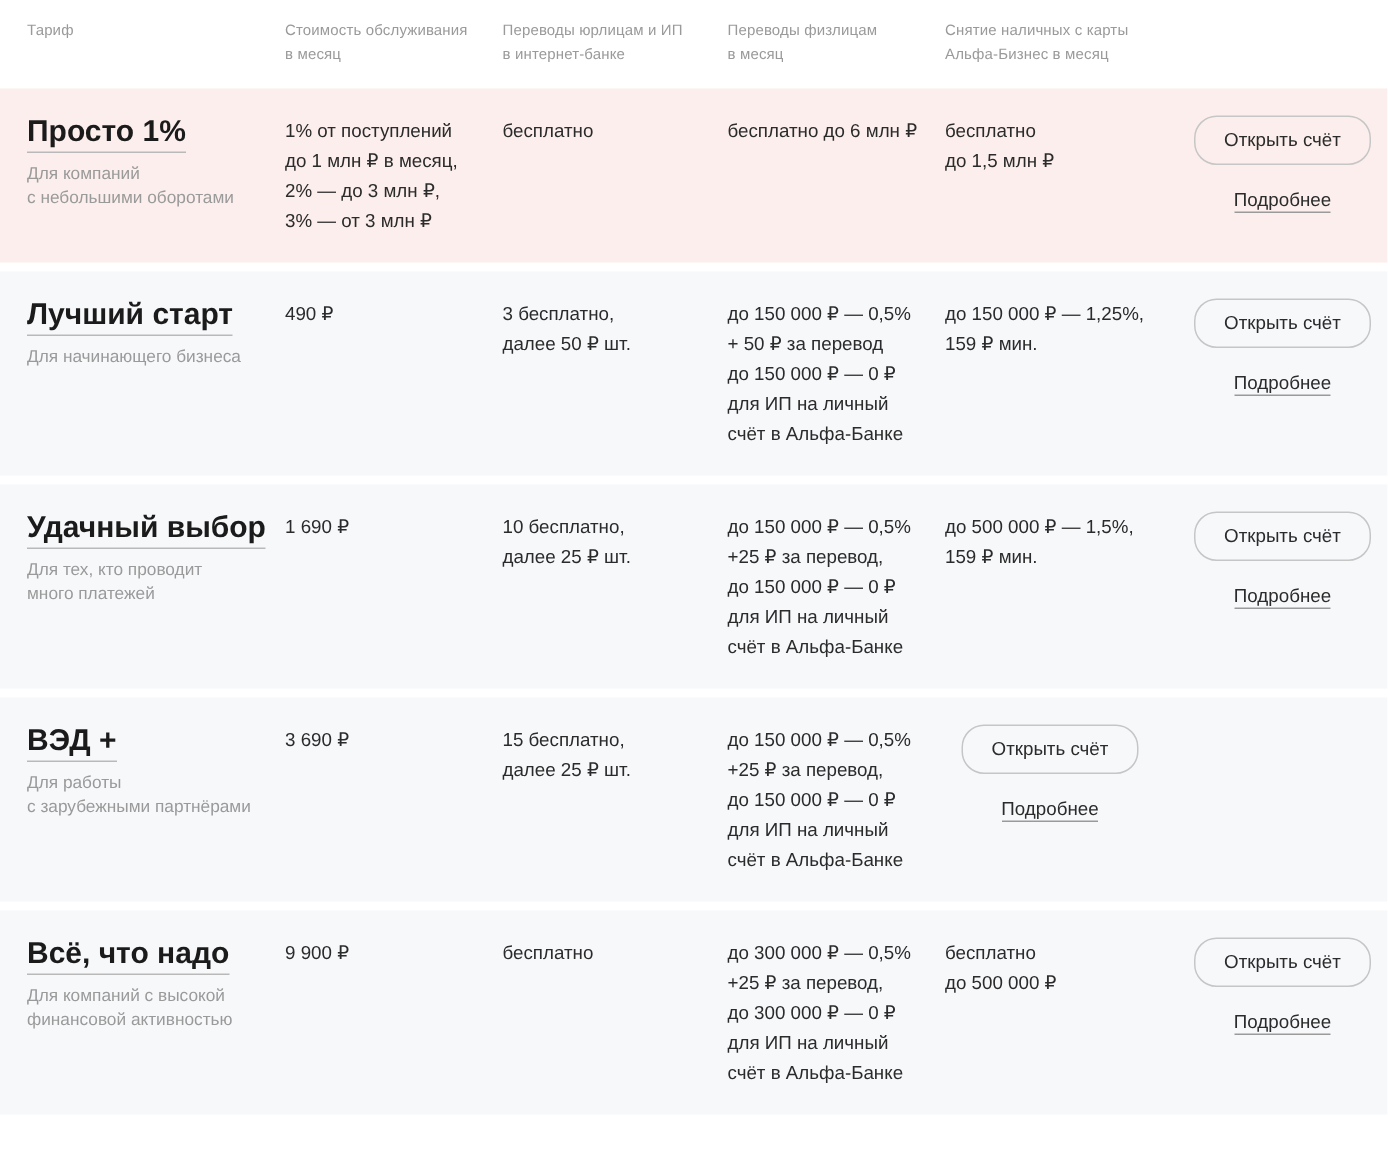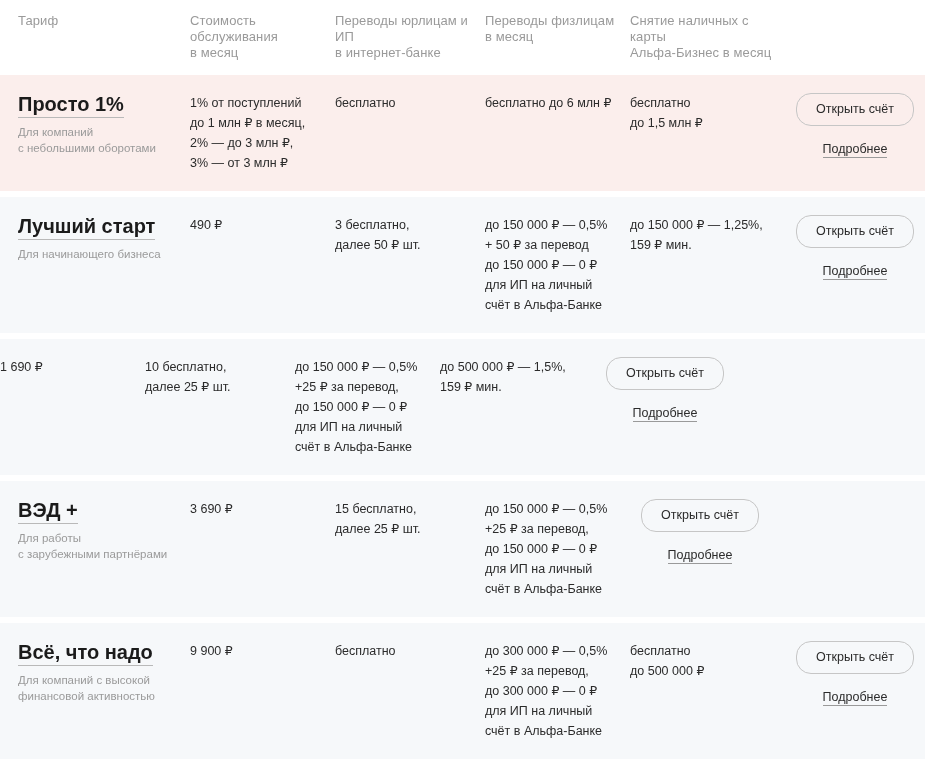--- a/index.html
+++ b/index.html
@@ -22,21 +22,21 @@
   }
 
   
   .table-head {
     display: flex;
     align-items: flex-start;
     padding: 13px 0 14px 0;
     background: #ffffff;
   }
   .table-head .col {
-    font-size: 13px;
+    font-size: 10px;
     line-height: 16px;
     color: #9a9a9a;
     letter-spacing: 0.1px;
   }
 
   
   .col { box-sizing: border-box; }
   .col-name   { width: 190px; padding-left: 18px; padding-right: 10px; }
   .col-cost   { width: 145px; padding-right: 8px; }
   .col-legal  { width: 150px; padding-right: 8px; }
@@ -185,20 +185,25 @@
 счёт в Альфа-Банке</div>
       <div class="col col-cash cell-text">до 150 000 ₽ — 1,25%,
 159 ₽ мин.</div>
       <div class="col col-action">
         <button class="btn-open">Открыть счёт</button>
         <a class="link-more">Подробнее</a>
       </div>
     </div>
 
     <div class="row">
+      <div class="col col-name">
+        <a class="tariff-title">Удачный выбор</a>
+        <div class="tariff-sub cell-text">Для тех, кто проводит
+много платежей</div>
+      </div>
       <div class="col col-cost cell-text">1 690 ₽</div>
       <div class="col col-legal cell-text">10 бесплатно,
 далее 25 ₽ шт.</div>
       <div class="col col-indiv cell-text">до 150 000 ₽ — 0,5%
 +25 ₽ за перевод,
 до 150 000 ₽ — 0 ₽
 для ИП на личный
 счёт в Альфа-Банке</div>
       <div class="col col-cash cell-text">до 500 000 ₽ — 1,5%,
 159 ₽ мин.</div>

